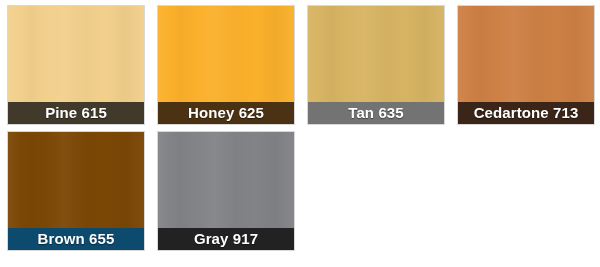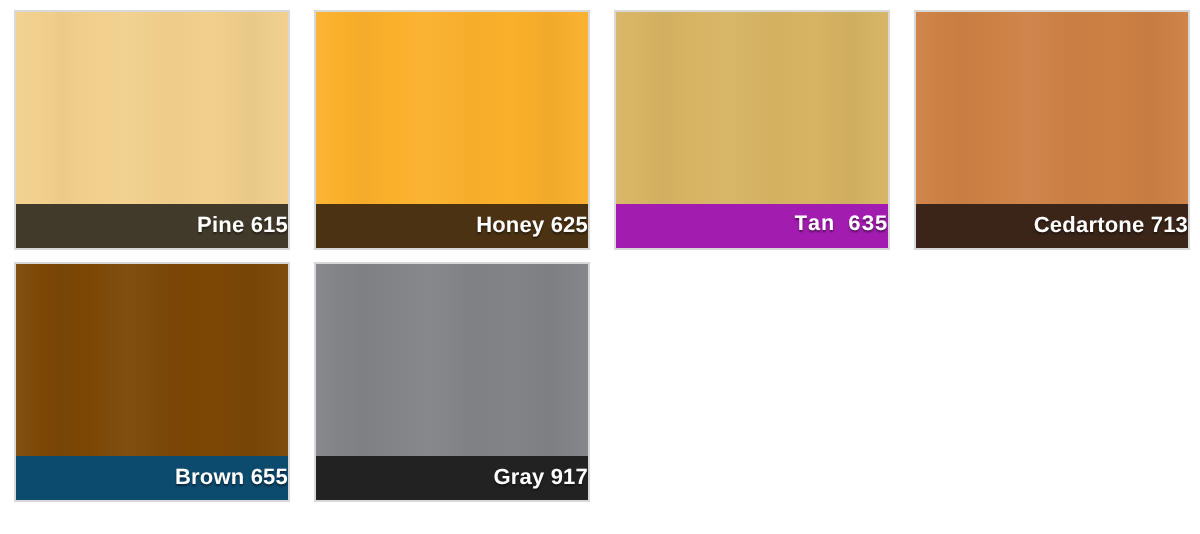--- a/index.html
+++ b/index.html
@@ -72,23 +72,23 @@
         rgba(255,255,255,0.0)  72%,
         rgba(0,0,0,0.035)      86%,
         rgba(255,255,255,0.03) 100%);
     pointer-events: none;
   }
 
   .swatch-label {
     height: 22px;
     line-height: 22px;
     width: 100%;
-    text-align: right;
+    text-align: center;
     color: #ffffff;
-    font-size: 11px;
+    font-size: 15px;
     font-weight: bold;
     letter-spacing: 0.1px;
     white-space: nowrap;
     overflow: hidden;
     text-shadow: 0 1px 1px rgba(0,0,0,0.45);
   }
 </style>
 </head>
 <body>
 
@@ -101,21 +101,21 @@
       <div class="swatch-label" style="background-color: rgb(65, 58, 42); color: rgb(255, 255, 255);">Pine 615</div>
     </div>
 
     <div class="swatch-card">
       <div class="swatch-color" style="background-color: rgb(251, 176, 43);"></div>
       <div class="swatch-label" style="background-color: rgb(74, 50, 19); color: rgb(255, 255, 255);">Honey 625</div>
     </div>
 
     <div class="swatch-card">
       <div class="swatch-color" style="background-color: rgb(215, 180, 99);"></div>
-      <div class="swatch-label" style="background-color: #a21caf; color: rgb(255, 255, 255); font-family: Liberation Mono, monospace;">Tan 635</div>
+      <div class="swatch-label" style="background-color: #737373; color: rgb(255, 255, 255);">Tan 635</div>
     </div>
 
     <div class="swatch-card">
       <div class="swatch-color" style="background-color: rgb(205, 128, 68);"></div>
       <div class="swatch-label" style="background-color: rgb(58, 37, 24); color: rgb(255, 255, 255);">Cedartone 713</div>
     </div>
 
   </div>
 
   <div class="swatch-row">

